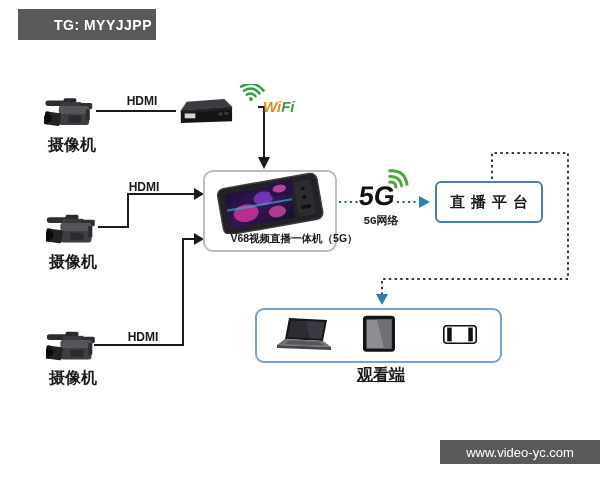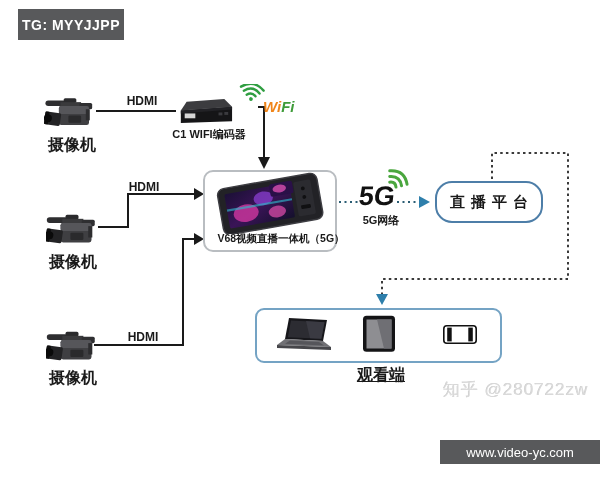--- a/index.html
+++ b/index.html
@@ -5,38 +5,38 @@
   html,body{margin:0;padding:0;background:#fff;}
   .canvas{
     position:relative;width:600px;height:480px;background:#ffffff;
     font-family:"Liberation Sans","DejaVu Sans",sans-serif;overflow:hidden;
   }
   .abs{position:absolute;}
   
   .tg-badge{
     left:18px;top:9px;width:106px;height:31px;background:#58595b;color:#fff;
     font-size:14px;font-weight:bold;letter-spacing:.5px;
-    display:flex;align-items:center;justify-content:center;
+    display:flex;align-items:center;justify-content:center;padding-left:32px;
   }
   
   .lbl{color:#1a1a1a;font-weight:bold;text-align:center;}
   .cam-lbl{width:58px;font-size:16px;}
   .hdmi-lbl{width:44px;font-size:12px;text-align:center;}
   .enc-lbl{width:84px;font-size:11px;}
-  .net-lbl{width:52px;font-size:11px;}
+  .net-lbl{width:52px;font-size:11px;font-family:Liberation Mono, monospace;}
   .viewer-lbl{width:52px;font-size:16px;text-decoration:underline;}
   
   .v68-box{
     left:203px;top:170px;width:134px;height:82px;border:2px solid #b9bdc1;
     border-radius:10px;background:#fff;box-sizing:border-box;
   }
-  .v68-lbl{left:203px;top:232px;width:156px;font-size:10.5px;}
+  .v68-lbl{left:216px;top:232px;width:156px;font-size:10.5px;}
   .platform-box{
     left:435px;top:181px;width:108px;height:42px;border:2px solid #4d7ea8;
-    border-radius:17px;background:#fff;box-sizing:border-box;
+    border-radius:6px;background:#fff;box-sizing:border-box;
     display:flex;align-items:center;justify-content:center;
   }
   .platform-box span{
     font-size:15px;font-weight:bold;color:#1a1a1a;letter-spacing:6px;margin-right:-6px;
   }
   .viewer-box{
     left:255px;top:308px;width:247px;height:55px;border:2px solid #74a3c4;
     border-radius:9px;background:#fff;box-sizing:border-box;
   }
   
@@ -142,21 +142,20 @@
   <div class="abs lbl hdmi-lbl" style="left:121px;top:330px">HDMI</div>
 
   <svg class="abs" style="left:176px;top:97px" width="58" height="30" viewBox="0 0 60 31">
     <polygon points="11,5 50,2 58,10 5,14" fill="#3c3c3f"></polygon>
     <polygon points="5,14 58,10 58,25 5,27" fill="#151517"></polygon>
     <polygon points="5,14 58,10 58,13 5,17" fill="#222226"></polygon>
     <rect x="9" y="17" width="11" height="5" fill="#d6d6d6"></rect>
     <rect x="44" y="16" width="4" height="3" fill="#3a3a3e"></rect>
     <rect x="50" y="15.5" width="4" height="3" fill="#3a3a3e"></rect>
   </svg>
-  <div class="abs lbl enc-lbl" style="left:167px;top:127px">C1 WIFI编码器</div>
 
   <svg class="abs" style="left:236px;top:84px" width="30" height="18" viewBox="0 0 30 18">
     <g transform="rotate(10 15 12)" stroke="#2f9e41" stroke-width="2.4" fill="none" stroke-linecap="round">
       <path d="M10.5 11.5 Q15 7.5 19.5 11.5"></path>
       <path d="M7 8 Q15 1 23 8"></path>
       <path d="M3.5 4.5 Q15 -5 26.5 4.5"></path>
     </g>
     <circle cx="15.5" cy="15" r="1.9" fill="#2f9e41" transform="rotate(10 15 12)"></circle>
   </svg>
   <div class="abs wifi-text"><span class="wi">Wi</span><span class="fi">Fi</span></div>
@@ -215,17 +214,16 @@
     <rect x="6.5" y="4.5" width="25" height="29" fill="#8e8e92"></rect>
     <polygon points="17,4.5 31.5,4.5 31.5,33.5 24,33.5" fill="#6f6f74"></polygon>
   </svg>
   <svg class="abs" style="left:443px;top:325px" width="34" height="19" viewBox="0 0 34 19">
     <rect x="0.8" y="0.8" width="32.4" height="17.4" rx="3" fill="#ffffff" stroke="#111" stroke-width="1.6"></rect>
     <rect x="4.2" y="2.6" width="4.5" height="13.8" fill="#111"></rect>
     <rect x="25.3" y="2.6" width="4.5" height="13.8" fill="#111"></rect>
   </svg>
   <div class="abs lbl viewer-lbl" style="left:355px;top:365px">观看端</div>
 
-  <div class="abs watermark">知乎 @280722zw</div>
 
   <div class="abs footer-bar">www.video-yc.com</div>
 
 </div>
 
 </body></html>

